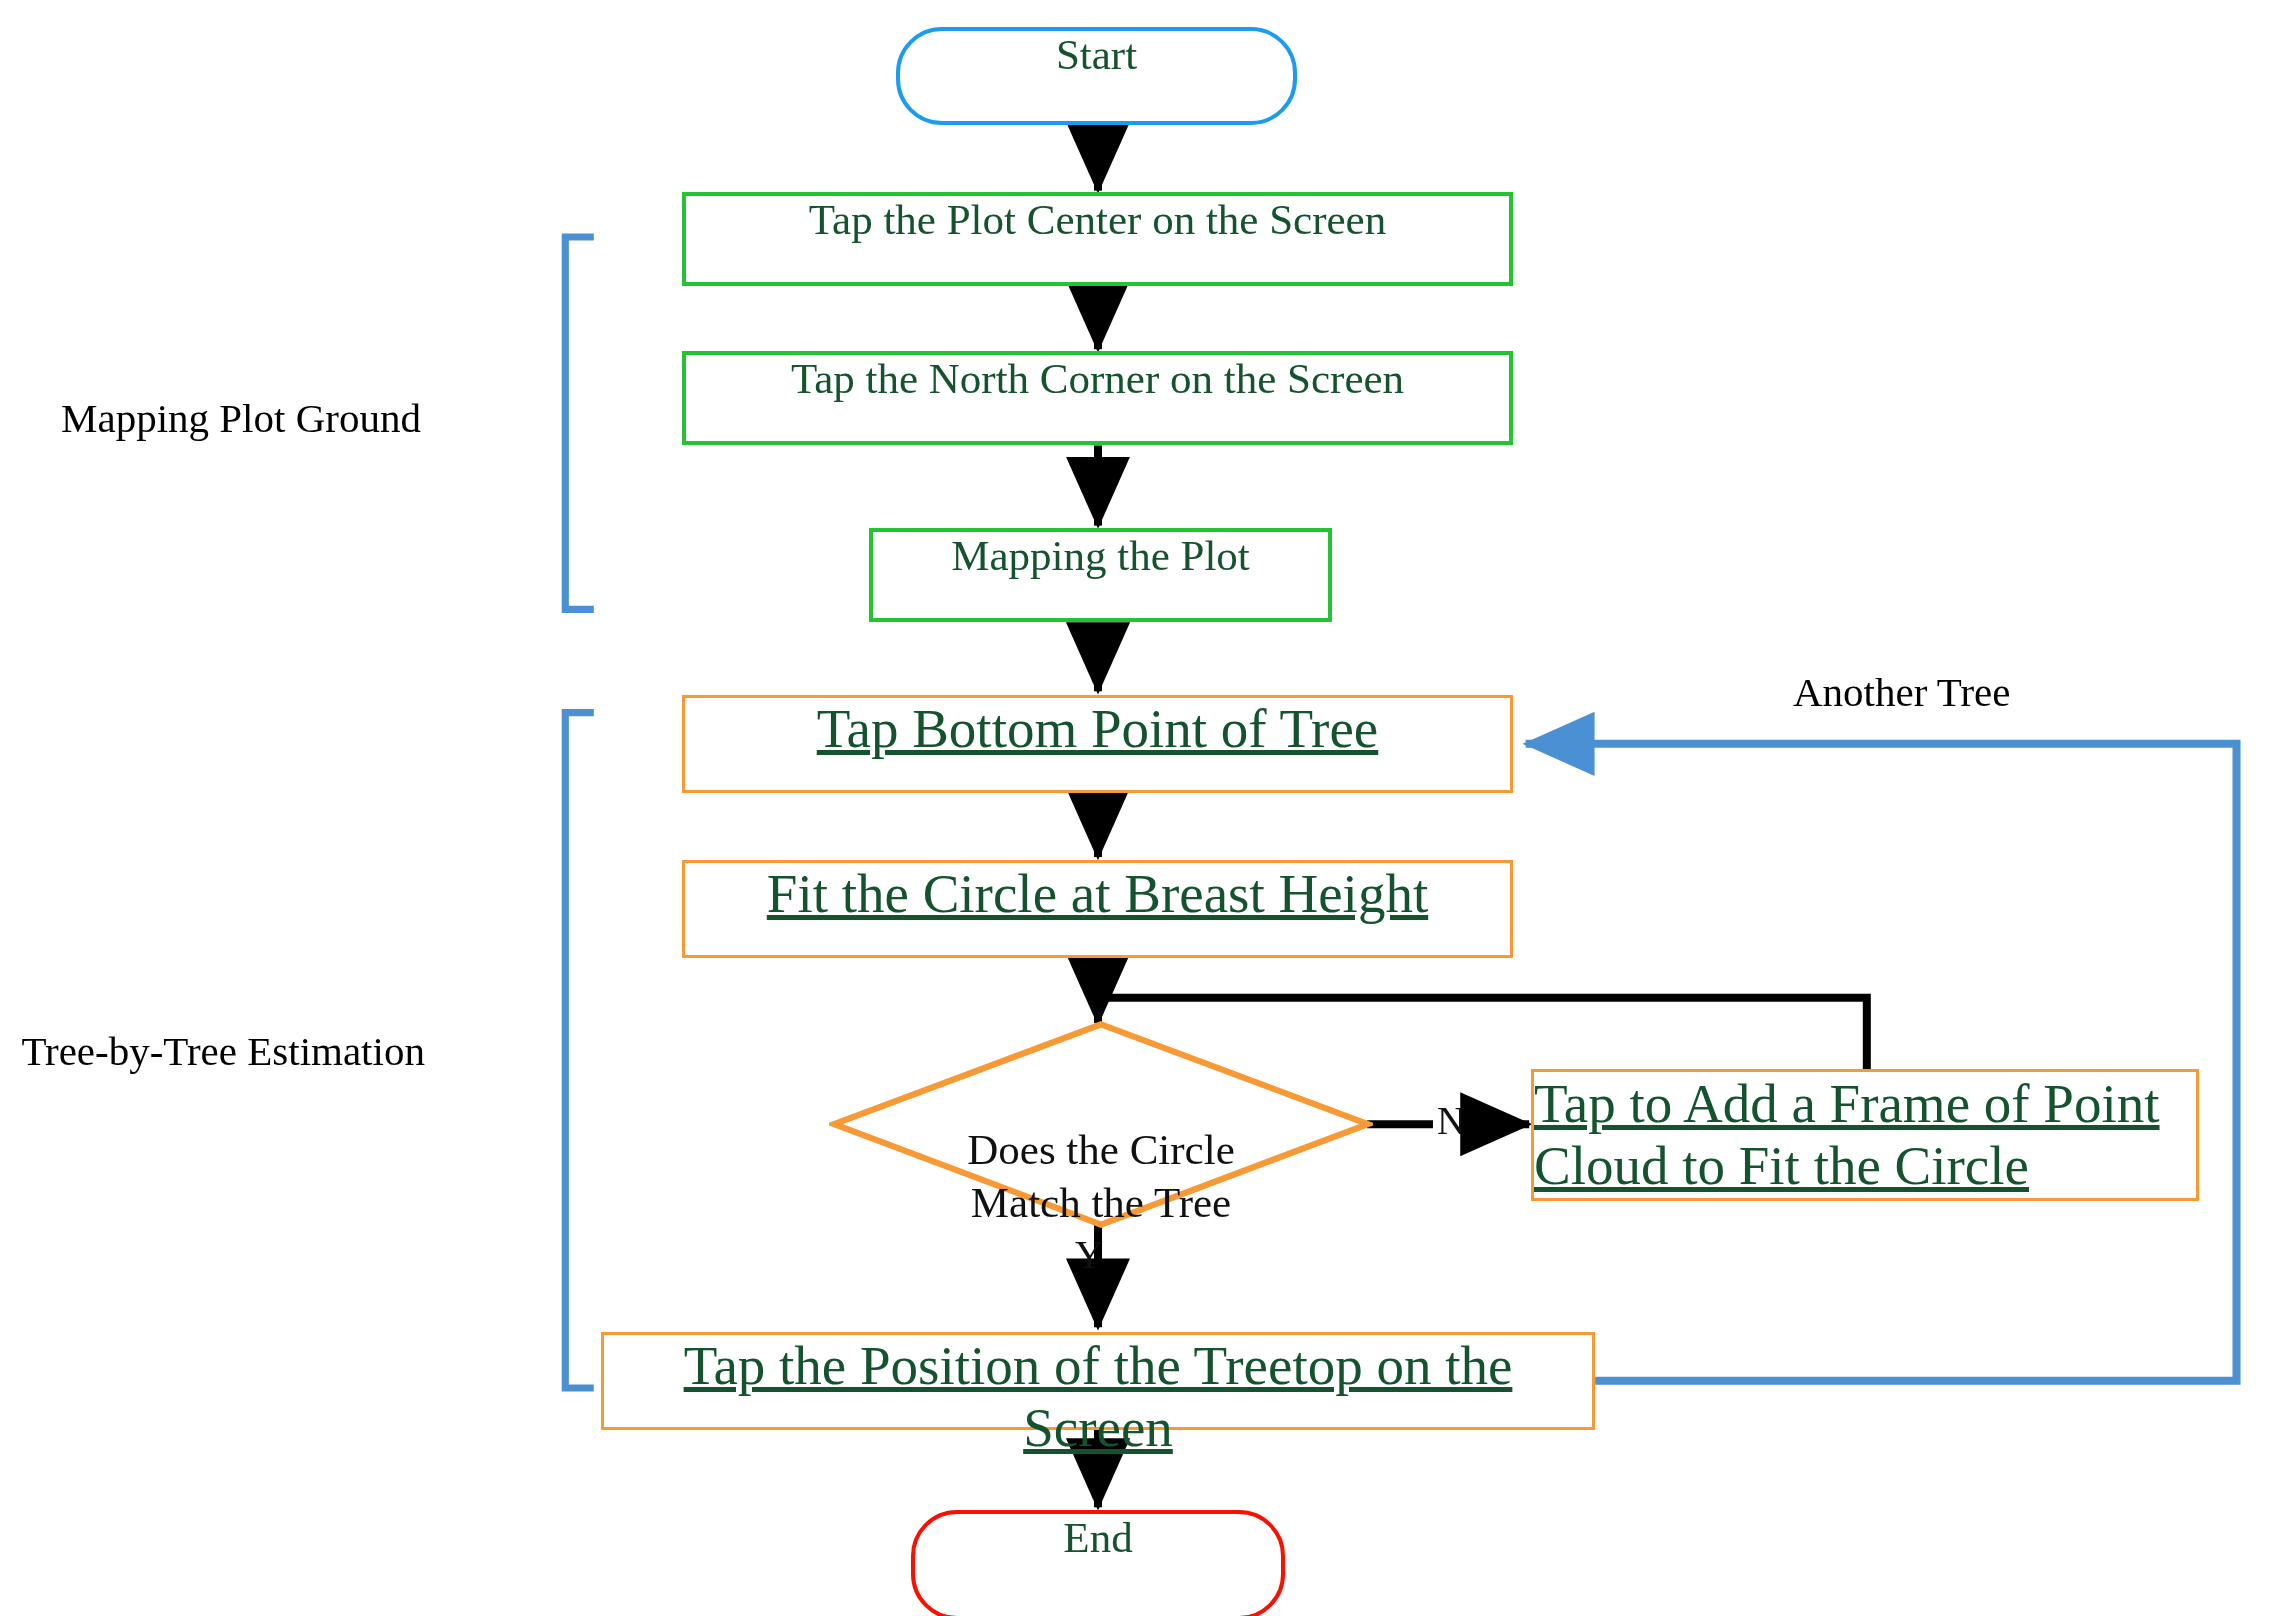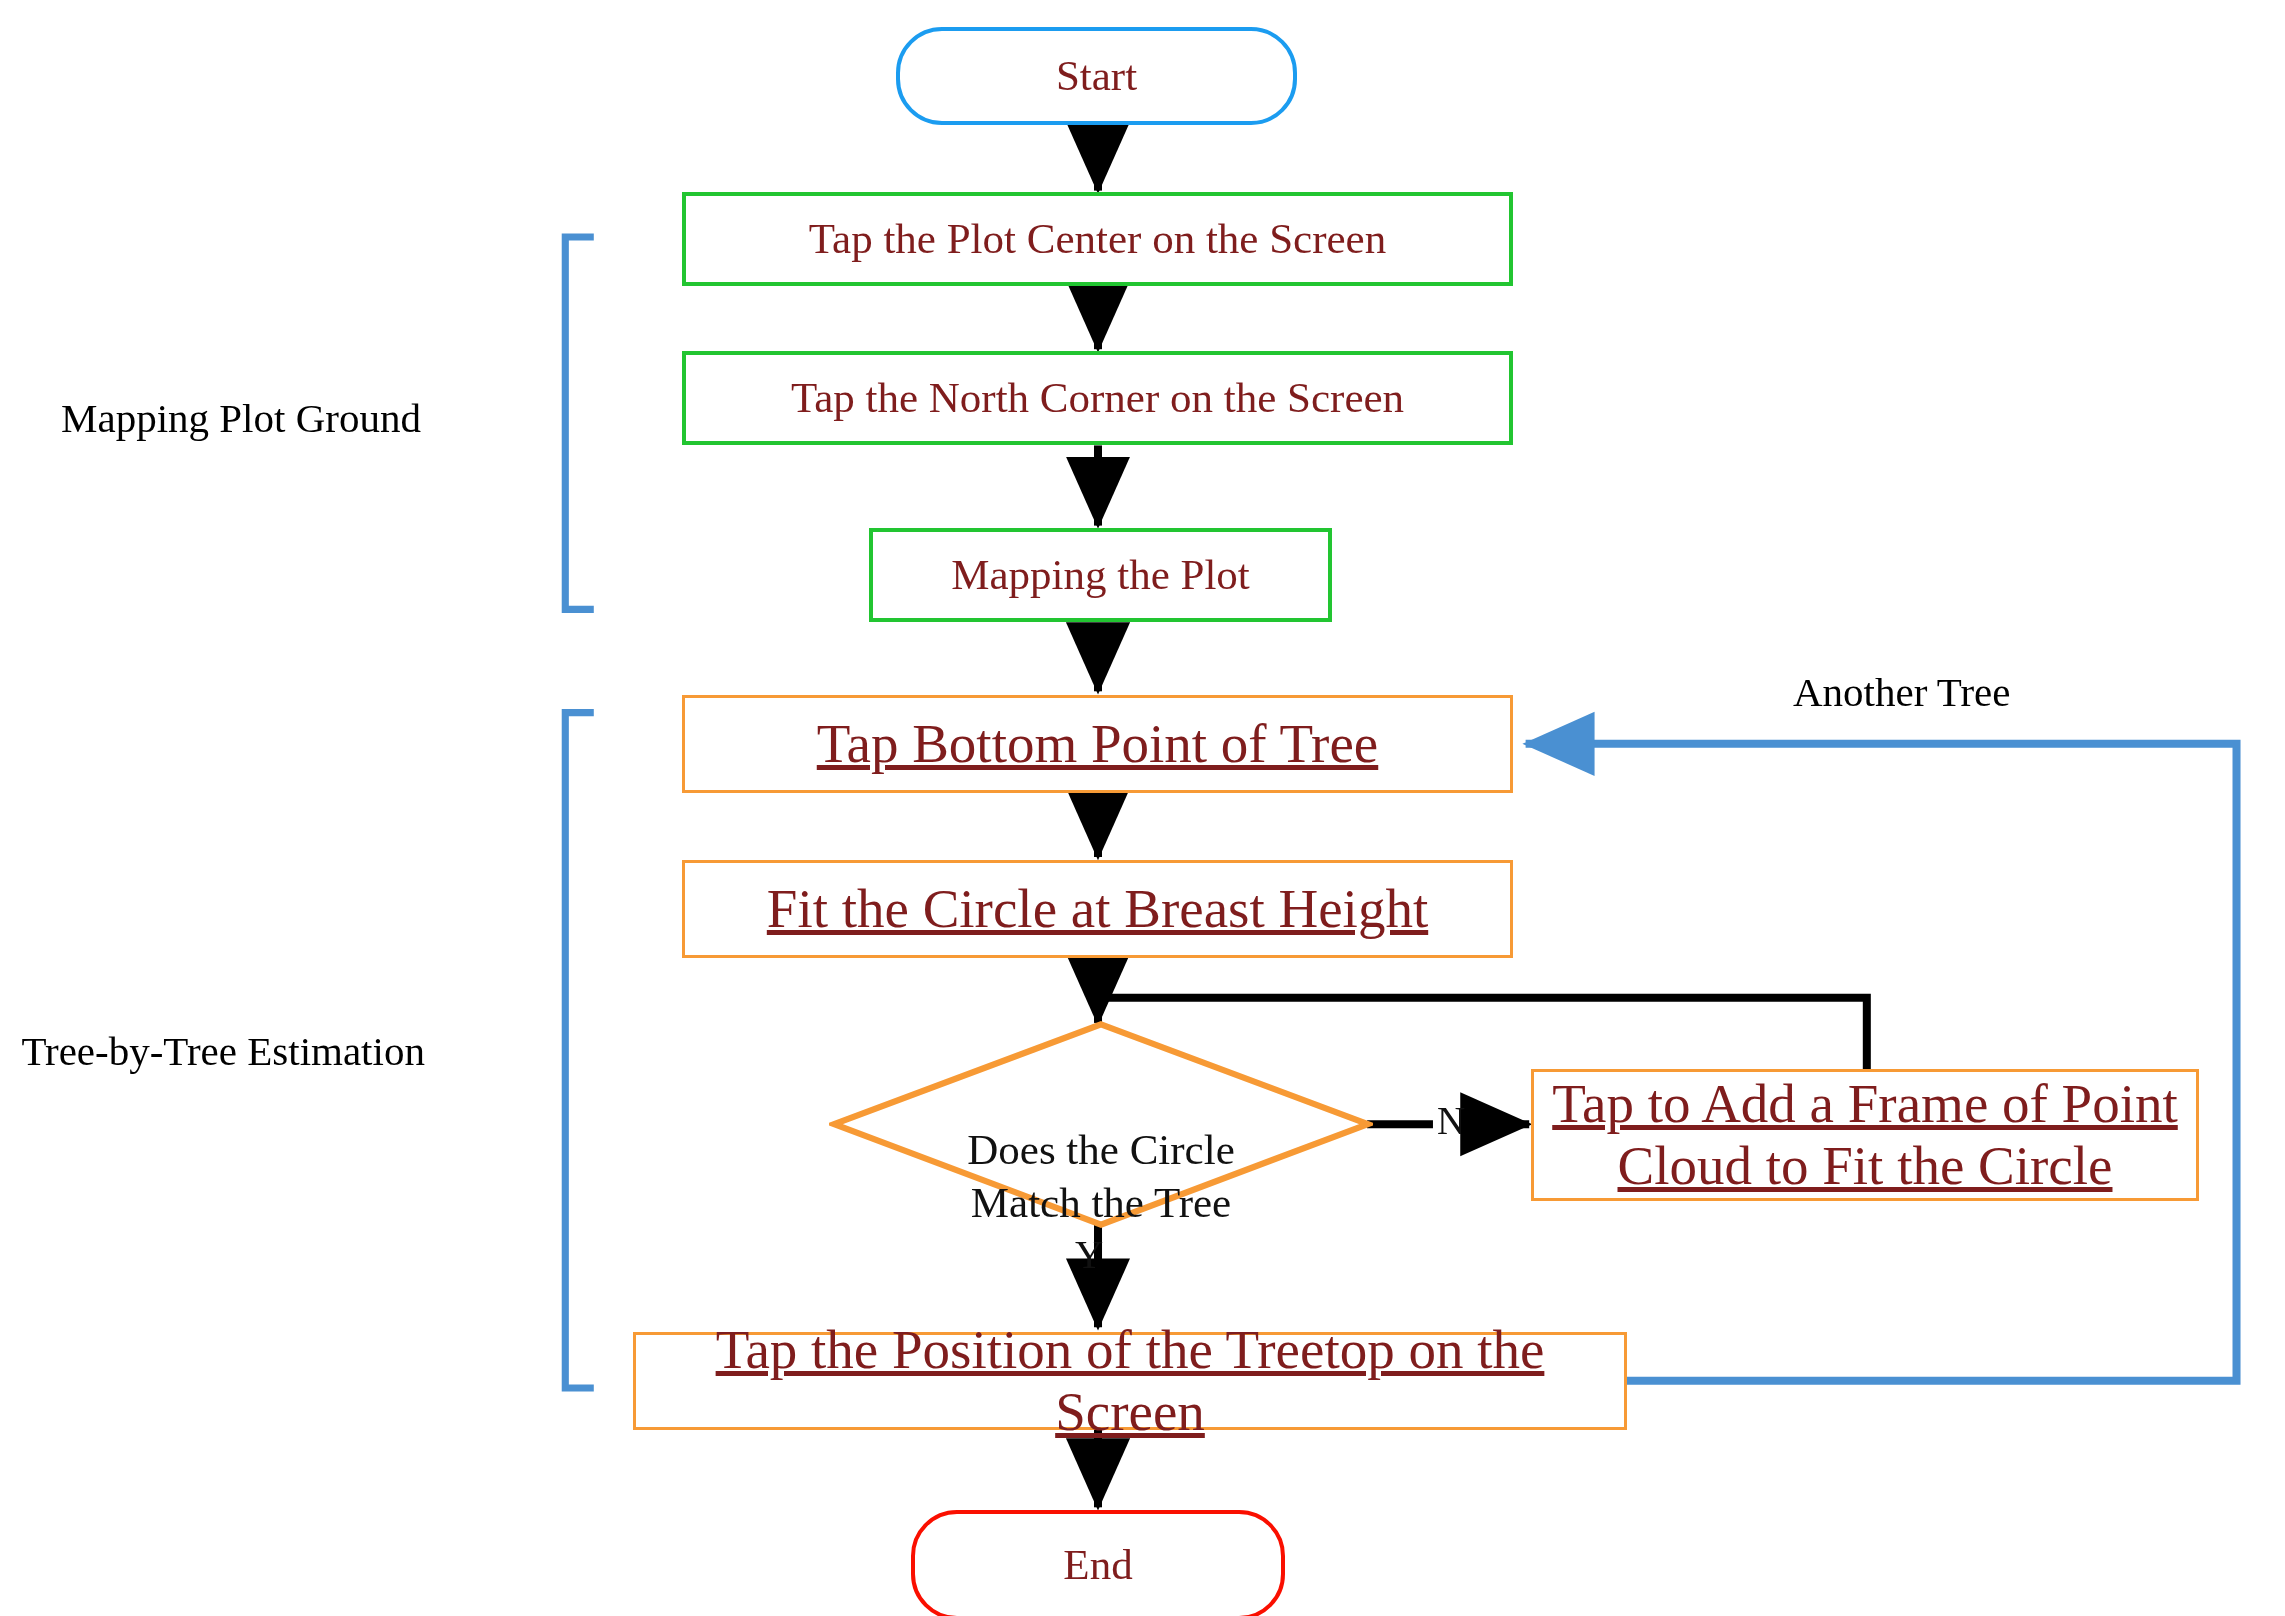--- a/index.html
+++ b/index.html
@@ -22,24 +22,24 @@
     left: 0; top: 0;
     width: 2286px;
     height: 1616px;
     pointer-events: none;
   }
   .node {
     position: absolute;
     box-sizing: border-box;
     background: #ffffff;
     display: flex;
-    align-items: center;
+    align-items: flex-start;
     justify-content: center;
     text-align: center;
-    color: #7f1d1d;
+    color: #14532d;
     line-height: 1.12;
   }
   .terminator {
     border: 4.5px solid #1b9cf0;
     border-radius: 46px;
     font-size: 43px;
   }
   .terminator.end {
     border-color: #fa0f00;
   }
@@ -148,21 +148,21 @@
   <div class="decision-label" style="left:829px; top:1020px; width:544px; height:209px; flex-direction:column;justify-content:flex-end;">
     <span>Does the Circle</span>
     <span>Match the Tree</span>
   </div>
 
   <div class="node process-orange" style="left:1531px; top:1069px; width:668px; height:132px; flex-direction:column;">
     <span>Tap to Add a Frame of Point</span>
     <span>Cloud to Fit the Circle</span>
   </div>
 
-  <div class="node process-orange" style="left:601px; top:1332px; width:994px; height:98px;margin-left:32px;">
+  <div class="node process-orange" style="left:601px; top:1332px; width:994px; height:98px;">
     <span>Tap the Position of the Treetop on the Screen</span>
   </div>
 
   <div class="node terminator end" style="left:911px; top:1510px; width:374px; height:110px;">
     <span>End</span>
   </div>
 
   <div class="edge-label" style="left:1437px; top:1098px;">
     <span>N</span>
   </div>

